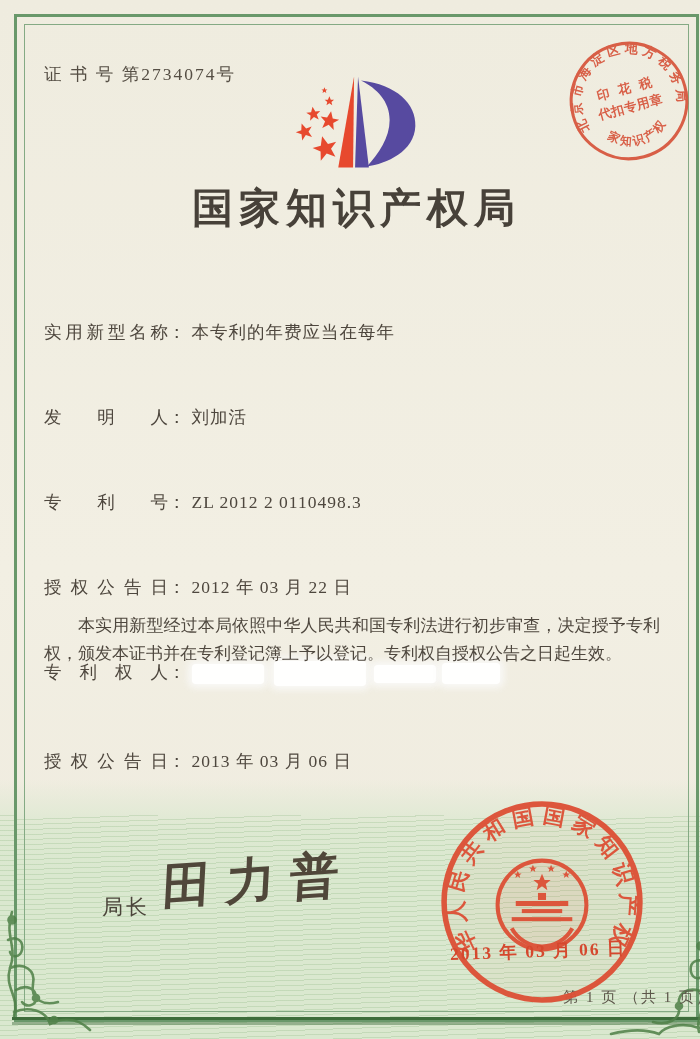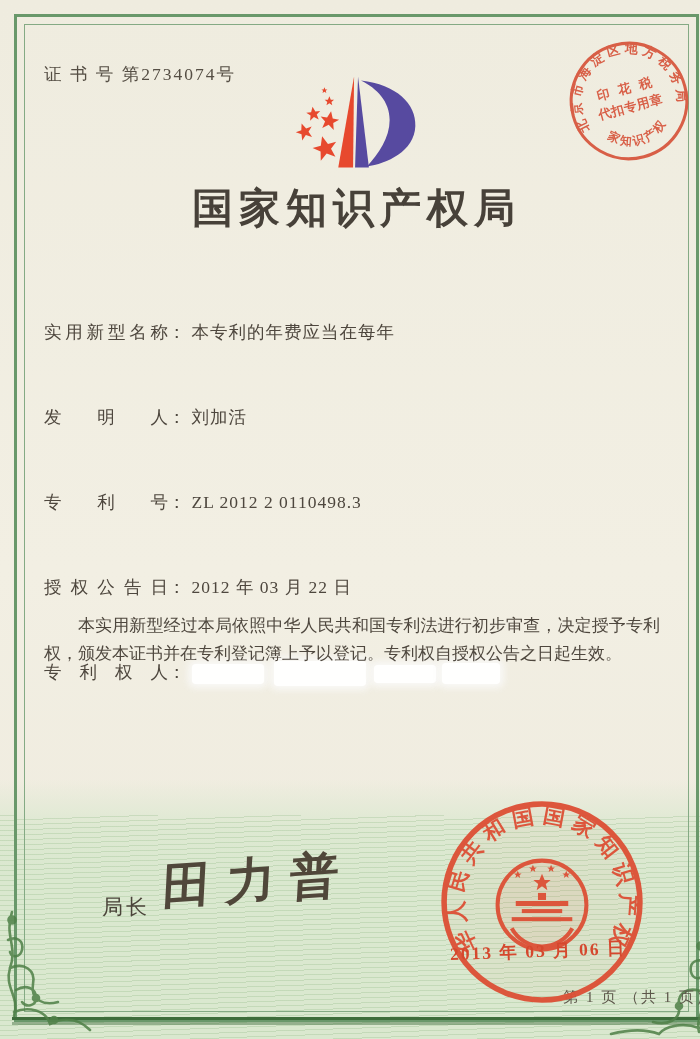--- a/index.html
+++ b/index.html
@@ -122,20 +122,23 @@
     </div>
     <div class="frow">
       <span class="flabel">专利号</span><span class="fcolon">：</span><span class="fvalue">ZL 2012 2 0110498.3</span>
     </div>
     <div class="frow">
       <span class="flabel">授权公告日</span><span class="fcolon">：</span><span class="fvalue">2012 年 03 月 22 日</span>
     </div>
     <div class="frow">
       <span class="flabel">专利权人</span><span class="fcolon">：</span><span class="redaction"><span class="rbox rb1"></span><span class="rbox rb2"></span><span class="rbox rb3"></span><span class="rbox rb4"></span></span>
     </div>
+    <div class="frow">
+      <span class="flabel">授权公告日</span><span class="fcolon">：</span><span class="fvalue">2013 年 03 月 06 日</span>
+    </div>
   </div>
 
   <div class="body-text">
     <p>本实用新型经过本局依照中华人民共和国专利法进行初步审查，决定授予专利权，颁发本证书并在专利登记簿上予以登记。专利权自授权公告之日起生效。</p>
   </div>
 
   <div class="commish">局长</div>
   <div class="sig">田力普</div>
 
   <svg class="seal" viewBox="0 0 210 210" aria-hidden="true">

